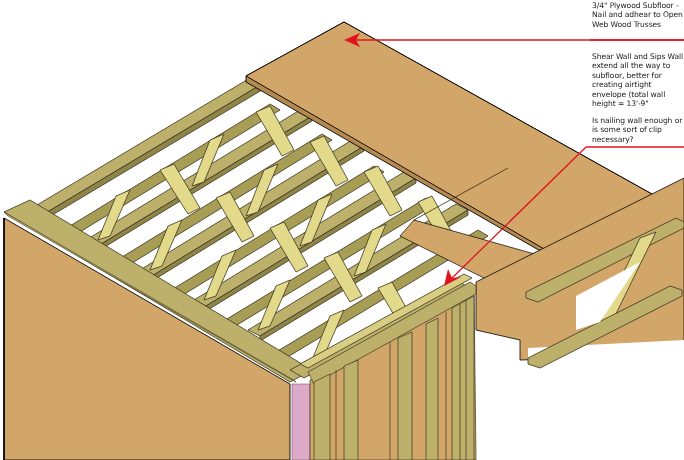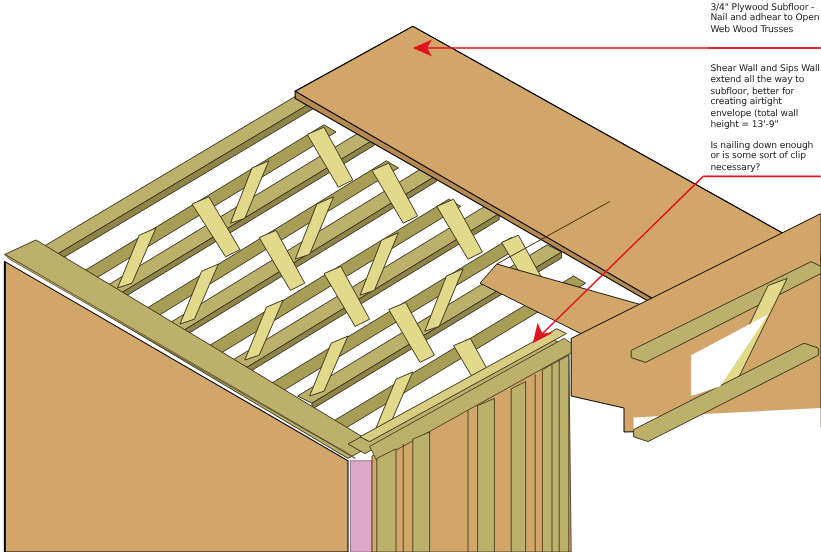--- a/index.html
+++ b/index.html
@@ -130,13 +130,13 @@
     <line x1="590" y1="40" x2="684" y2="40"></line>
 
     <line x1="684" y1="147" x2="586" y2="147"></line>
     <line x1="586" y1="147" x2="450" y2="280"></line>
     <polygon points="444,286 448,269 452,278 461,277" stroke="none"></polygon>
   </g>
 </svg>
 
 <div class="note" id="note-1">3/4" Plywood Subfloor - Nail and adhear to Open Web Wood Trusses</div>
 <div class="note" id="note-2">Shear Wall and Sips Wall extend all the way to subfloor, better for creating airtight envelope (total wall height = 13'-9"</div>
-<div class="note" id="note-3">Is nailing down enough or is some sort of clip necessary?</div>
+<div class="note" id="note-3">Is nailing wall enough or is some sort of clip necessary?</div>
 
 </body></html>

